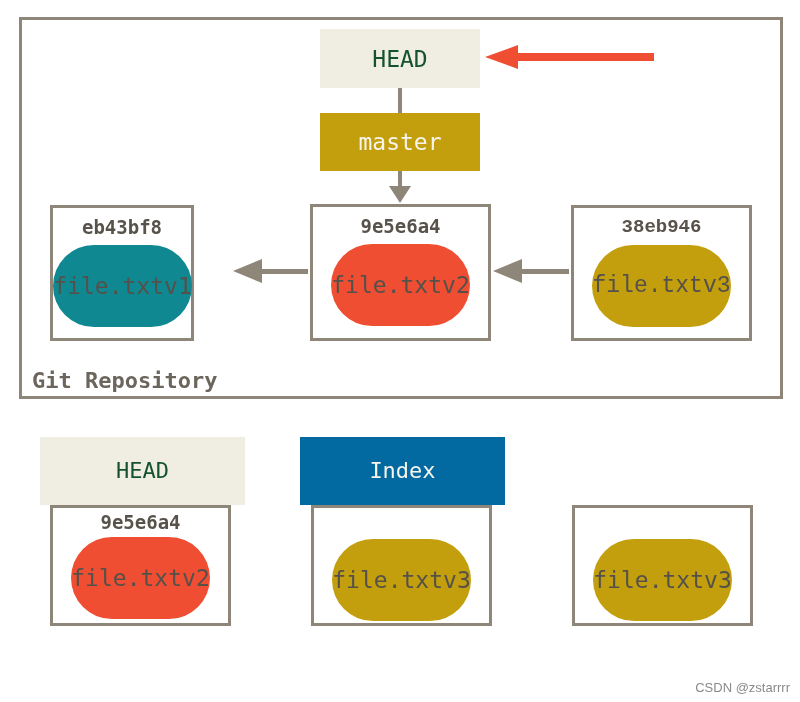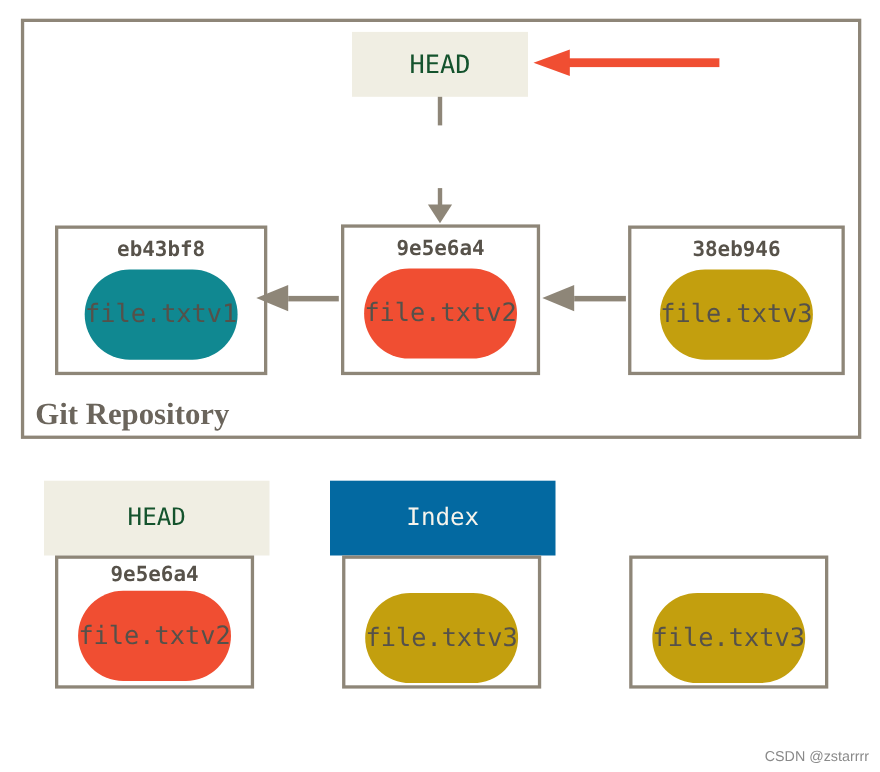--- a/index.html
+++ b/index.html
@@ -15,26 +15,25 @@
   .repo-box {
     position: absolute;
     left: 19px; top: 17px;
     width: 764px; height: 382px;
     border: 3px solid #8E8678;
     box-sizing: border-box;
   }
   .repo-label {
     position: absolute;
     left: 10px; bottom: 3px;
-    font-size: 28px;
+    font-size: 22px;
     font-weight: bold;
     color: #6B655C;
     letter-spacing: 0px;
     white-space: nowrap;
-    font-family: Liberation Serif, serif;
   }
   
   .node {
     position: absolute;
     display: flex;
     align-items: center;
     justify-content: center;
     text-align: center;
     box-sizing: border-box;
   }
@@ -45,23 +44,23 @@
   .area-header { width: 205px; height: 68px; top: 437px; font-size: 22px; line-height: 1.25; }
   .area-head    { left: 40px; }
   .area-index   { left: 300px; }
   .area-workdir { left: 562px; }
   
   .commit {
     position: absolute;
     border: 3px solid #8E8678;
     box-sizing: border-box;
   }
-  .commit-1 { left: 50px;  top: 205px; width: 193px; height: 136px; }
+  .commit-1 { left: 50px;  top: 205px; width: 144px; height: 136px; }
   .commit-2 { left: 310px; top: 204px; width: 181px; height: 137px; }
-  .commit-3 { left: 571px; top: 205px; width: 197px; height: 136px; }
+  .commit-3 { left: 571px; top: 205px; width: 181px; height: 136px; font-family: Liberation Mono, monospace; }
   .hash {
     margin-top: 8px;
     text-align: center;
     font-size: 19px;
     font-weight: bold;
     color: #57524A;
   }
   .pill {
     margin: 7px auto 0 auto;
     width: 139px; height: 82px;
@@ -143,20 +142,23 @@
 
   <div class="node cream head-node" style="background-color: rgb(240, 238, 227);">
     <span>HEAD</span>
   </div>
 
   <div class="red-arrow-tail"></div>
   <div class="red-arrow-head"></div>
 
   <div class="vline" style="left:398px; top:88px; height:26px;"></div>
 
+  <div class="node light master-node" style="background-color: rgb(195, 159, 14);">
+    <span>master</span>
+  </div>
 
   <div class="vline" style="left:398px; top:171px; height:16px;"></div>
   <div class="tri tri-down" style="left:389px; top:186px;"></div>
 
   <div class="commit commit-1">
     <div class="hash">eb43bf8</div>
     <div class="pill" style="background-color: rgb(16, 136, 145);">
       <span>file.txt</span>
       <span>v1</span>
     </div>

